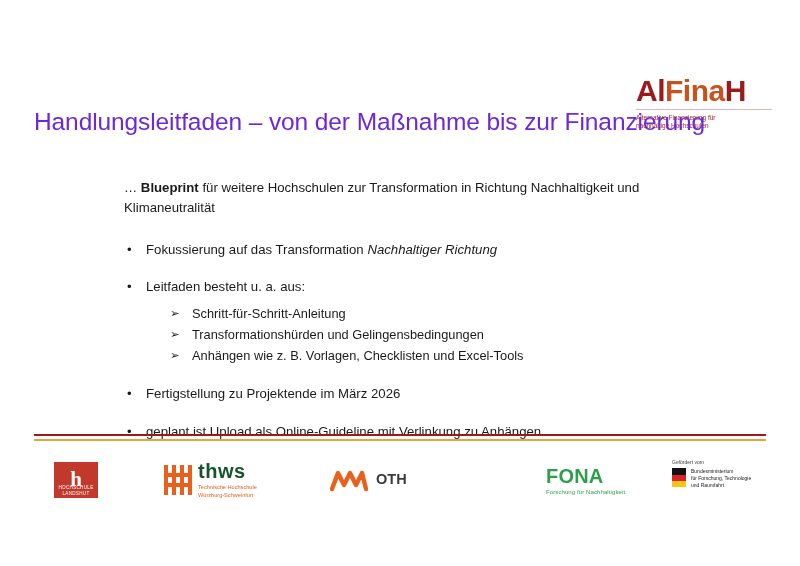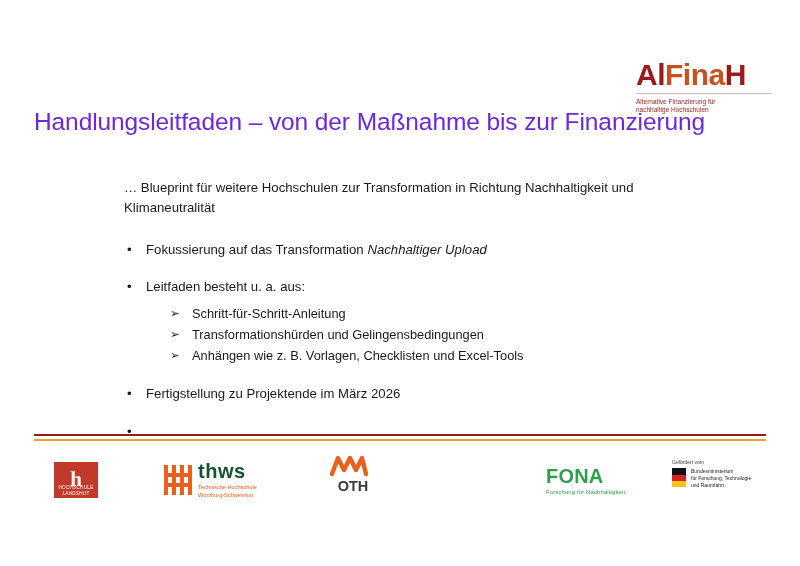--- a/index.html
+++ b/index.html
@@ -15,21 +15,21 @@
     width: 800px;
     height: 566px;
     background: #ffffff;
     overflow: hidden;
     box-sizing: border-box;
   }
 
   
   .brand-logo {
     position: absolute;
-    top: 60px;
+    top: 76px;
     right: 28px;
     width: 136px;
     text-align: left;
   }
   .brand-logo .brand-word {
     font-size: 30px;
     font-weight: bold;
     letter-spacing: -0.5px;
     line-height: 1;
     color: #9b1a1a;
@@ -70,21 +70,21 @@
     left: 124px;
     right: 40px;
     color: #1a1a1a;
   }
   .lead {
     font-size: 13.2px;
     line-height: 1.5;
     margin-bottom: 22px;
     max-width: 540px;
   }
-  .lead b { font-weight: normal; }
+  .lead b { font-weight: bold; }
 
   .bullet {
     position: relative;
     font-size: 13.2px;
     line-height: 1.5;
     padding-left: 22px;
     margin-bottom: 18px;
   }
   .bullet > .dot {
     position: absolute;
@@ -195,21 +195,21 @@
     letter-spacing: 0.5px;
   }
   .f-thws .thws-text .t2 {
     font-size: 5.6px;
     color: #e8601c;
     line-height: 1.35;
     margin-top: 3px;
   }
 
   
-  .f-oth { left: 296px; flex-direction: column; }
+  .f-oth { left: 296px; }
   .f-oth .oth-mark {
     width: 38px; height: 26px;
     margin-right: 8px;
     position: relative;
   }
   .f-oth .oth-text {
     font-size: 14.5px;
     font-weight: bold;
     color: #3b3b3b;
     line-height: 1.18;
@@ -273,21 +273,21 @@
   </div>
 
   <div class="slide-title">Handlungsleitfaden – von der Maßnahme bis zur Finanzierung</div>
 
   <div class="body-block">
 
     <div class="lead"><span>… </span><b>Blueprint</b><span> für weitere Hochschulen zur Transformation in Richtung Nachhaltigkeit und Klimaneutralität</span></div>
 
     <div class="bullet">
       <span class="dot">•</span>
-      <span>Fokussierung auf das Transformation </span><em>Nachhaltiger Upload</em>
+      <span>Fokussierung auf das Transformation </span><em>Nachhaltiger Richtung</em>
     </div>
 
     <div class="bullet">
       <span class="dot">•</span>
       <span>Leitfaden besteht u. a. aus:</span>
       <div class="sublist">
         <div class="subitem">
           <span class="arrow">➢</span>
           <span>Schritt-für-Schritt-Anleitung</span>
         </div>
@@ -302,20 +302,21 @@
       </div>
     </div>
 
     <div class="bullet">
       <span class="dot">•</span>
       <span>Fertigstellung zu Projektende im März 2026</span>
     </div>
 
     <div class="bullet">
       <span class="dot">•</span>
+      <span>geplant ist Upload als Online-Guideline mit Verlinkung zu Anhängen</span>
     </div>
 
   </div>
 
   <div class="footer-rules">
     <div class="r r1"></div>
     <div class="r r2"></div>
   </div>
 
   <div class="footer-logos">

